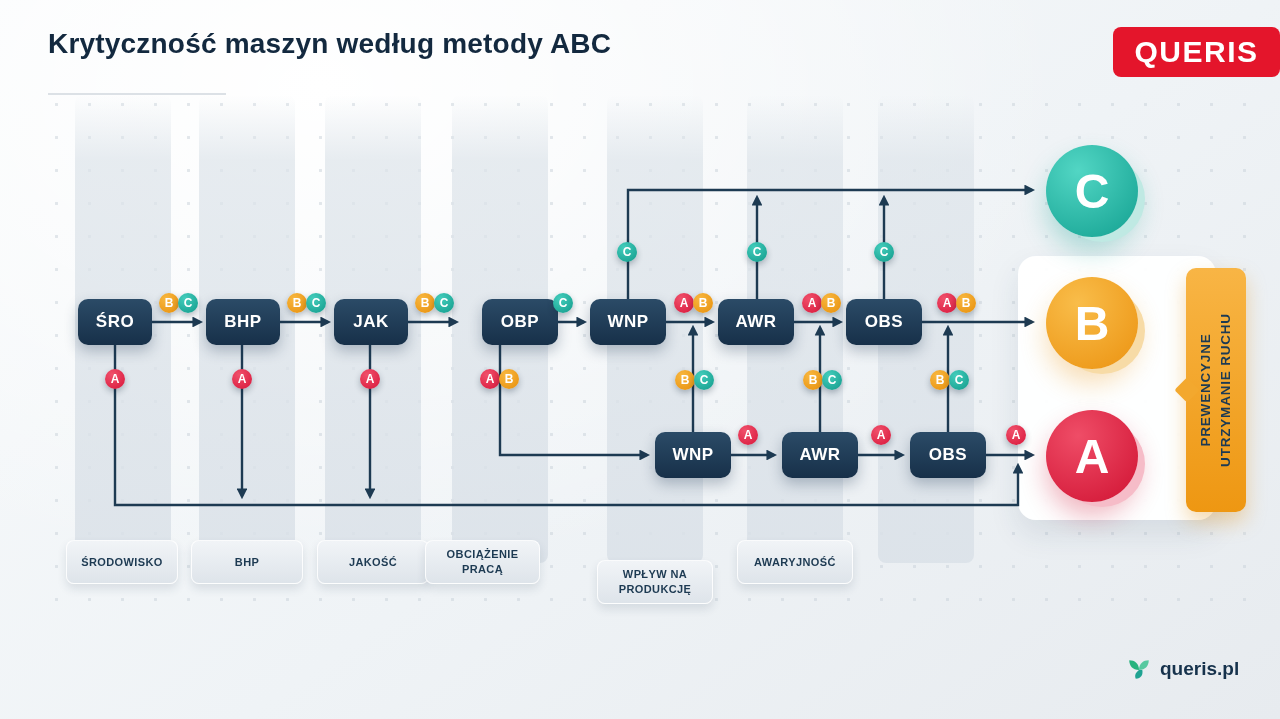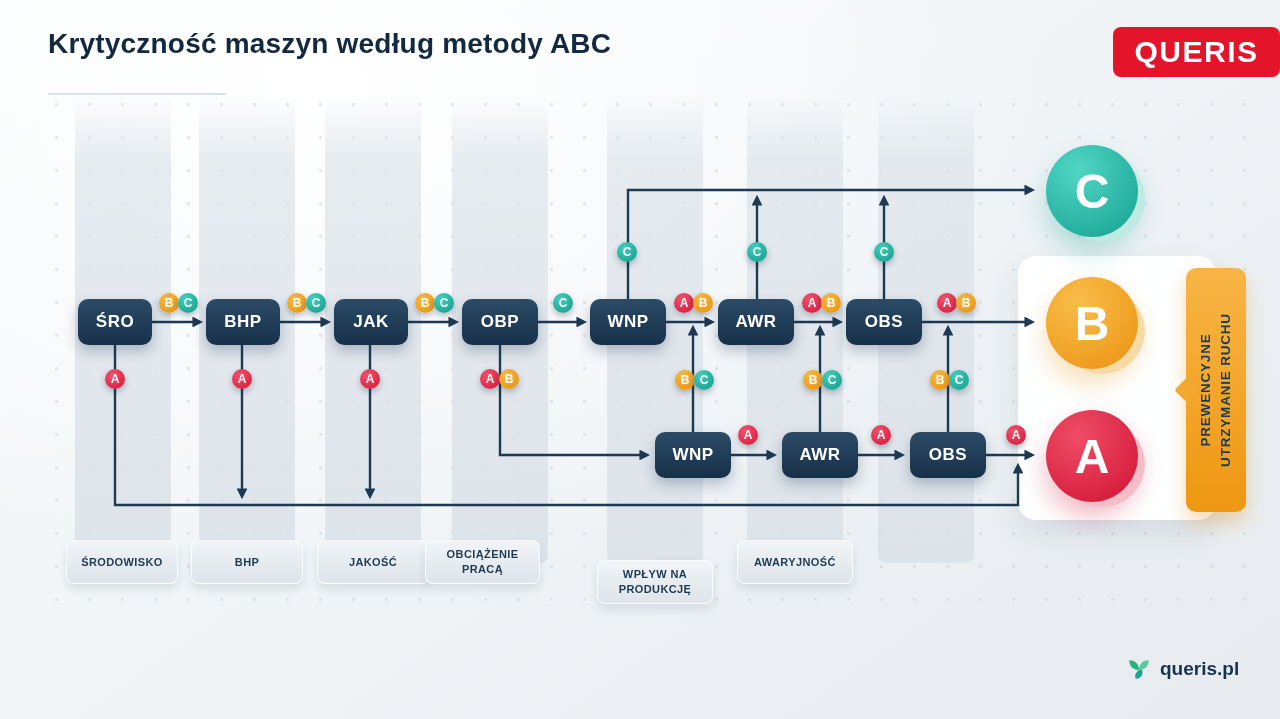--- a/index.html
+++ b/index.html
@@ -116,21 +116,21 @@
       <path d="M986 455 H1032" marker-end="url(#ah)"></path>
       <path d="M693 432 V328" marker-end="url(#ah)"></path>
       <path d="M820 432 V328" marker-end="url(#ah)"></path>
       <path d="M948 432 V328" marker-end="url(#ah)"></path>
     </g>
   </svg>
 
   <div class="node" style="left:78px;top:299px;width:74px">ŚRO</div>
   <div class="node" style="left:206px;top:299px;width:74px">BHP</div>
   <div class="node" style="left:334px;top:299px;width:74px">JAK</div>
-  <div class="node" style="left:462px;top:299px;width:76px">OBP</div>
+  <div class="node" style="left:482px;top:299px;width:76px">OBP</div>
   <div class="node" style="left:590px;top:299px;width:76px">WNP</div>
   <div class="node" style="left:718px;top:299px;width:76px">AWR</div>
   <div class="node" style="left:846px;top:299px;width:76px">OBS</div>
 
   <div class="node" style="left:655px;top:432px;width:76px">WNP</div>
   <div class="node" style="left:782px;top:432px;width:76px">AWR</div>
   <div class="node" style="left:910px;top:432px;width:76px">OBS</div>
 
   <div class="badge b" style="left:159px;top:293px">B</div>
   <div class="badge c" style="left:178px;top:293px">C</div>

